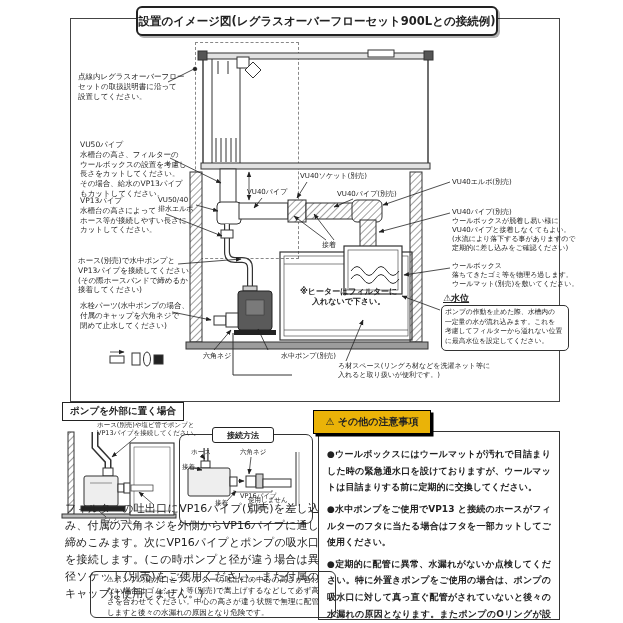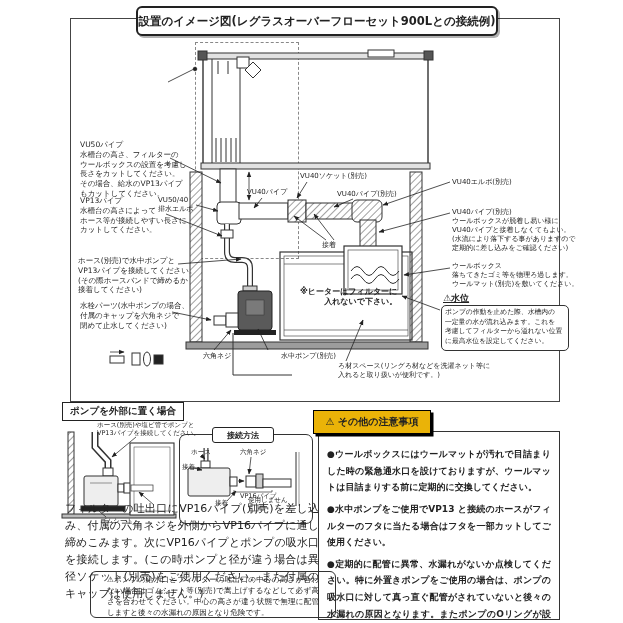--- a/index.html
+++ b/index.html
@@ -192,20 +192,23 @@
       <line x1="299" y1="452" x2="299" y2="506" stroke-width="0.5"></line>
       <rect x="250" y="505" width="8" height="6" fill="#fff" stroke-width="0.7"></rect>
       <rect x="260" y="506" width="4" height="4" fill="#fff" stroke-width="0.7"></rect>
       <line x1="201" y1="455" x2="205" y2="459" stroke-width="0.8" marker-end="url(#arw)"></line>
       <line x1="194" y1="468" x2="202" y2="470" stroke-width="0.8" marker-end="url(#arw)"></line>
       <line x1="251" y1="457" x2="249" y2="474" stroke-width="0.8" marker-end="url(#arw)"></line>
       <line x1="227" y1="501" x2="236" y2="491" stroke-width="0.8" marker-end="url(#arw)"></line>
     </g>
   </svg>
 
+  <div class="lbl" style="left:78px;top:72px;">点線内レグラスオーバーフロー
+セットの取扱説明書に沿って
+設置してください。</div>
   <div class="lbl" style="left:80px;top:140px;">VU50パイプ
 水槽台の高さ、フィルターの
 ウールボックスの設置を考慮し
 長さをカットしてください。
 その場合、給水のVP13パイプ
 もカットしてください。</div>
   <div class="lbl" style="left:80px;top:196px;">VP13パイプ
 水槽台の高さによって
 ホース等が接続しやすい長さに
 カットしてください。</div>
@@ -229,21 +232,21 @@
 (水流により落下する事がありますので
  定期的に差し込みをご確認ください)</div>
   <div class="lbl s7" style="left:452px;top:262px;">ウールボックス
 落ちてきたゴミ等を物理ろ過します。
 ウールマット(別売)を敷いてください。</div>
   <div class="lbl bold wl-title" style="left:443px;top:293px;font-size:9px;">⚠水位</div>
   <div class="wl-note">ポンプの作動を止めた際、水槽内の
 一定量の水が流れ込みます。これを
 考慮してフィルターから溢れない位置
 に最高水位を設定してください。</div>
-  <div class="lbl bold" style="left:300px;top:287px;text-align:right;font-size:8px;">※ヒーターはフィルターに
+  <div class="lbl bold" style="left:300px;top:287px;text-align:center;font-size:8px;">※ヒーターはフィルターに
 入れないで下さい。</div>
   <div class="lbl s7" style="left:203px;top:352px;">六角ネジ</div>
   <div class="lbl s7" style="left:255px;top:352px;margin-left:26px;">水中ポンプ(別売)</div>
   <div class="lbl s7" style="left:338px;top:362px;">ろ材スペース(リングろ材などを洗濯ネット等に
 入れると取り扱いが便利です。)</div>
 
   <div class="sec-title">ポンプを外部に置く場合</div>
   <div class="lbl s65" style="left:97px;top:421px;">ホース(別売)や塩ビ管でポンプと
 VP13パイプを接続してください。</div>
   <div class="conn-box"></div>

